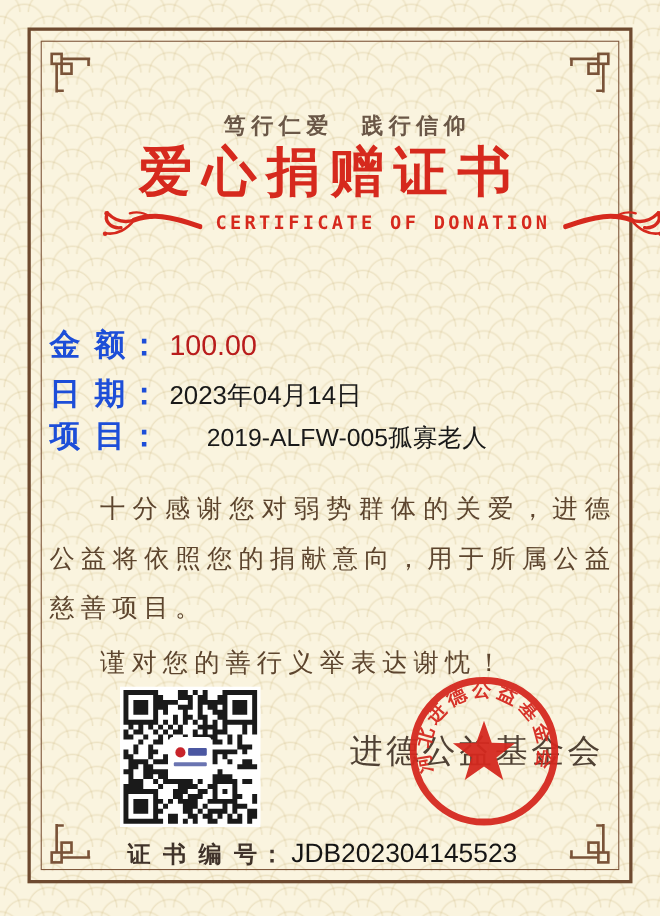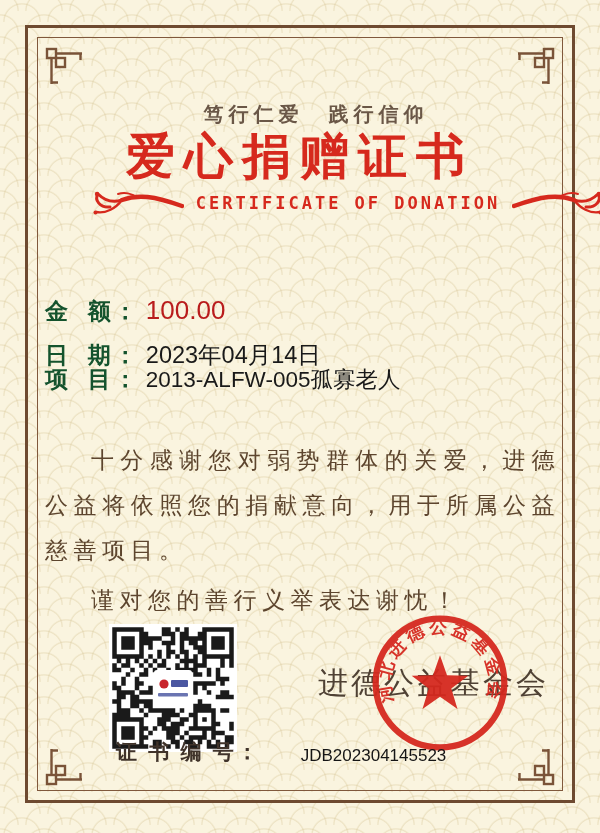--- a/index.html
+++ b/index.html
@@ -34,44 +34,44 @@
   .title{position:absolute;left:0;top:124px;width:100%;text-align:center;
     font-family:Liberation Serif, serif;font-weight:bold;font-size:49px;letter-spacing:9px;color:var(--accent-red,#d6301f);}
   .subtitle-row{position:absolute;left:0;top:190px;width:100%;display:flex;justify-content:center;align-items:center;gap:12px;padding-left:48px;}
   .subtitle{font-family:"DejaVu Sans Mono",monospace;font-weight:bold;font-size:17px;letter-spacing:3px;color:var(--accent-red,#d6281c);}
   .flourish{width:92px;height:26px;color:var(--accent-red,#e0231c);}
   .flourish.right{transform:scaleX(-1);}
 
   
   .recipient{position:absolute;left:45px;top:227px;font-size:25px;font-weight:bold;letter-spacing:1px;color:var(--name-red,#c13527);}
   .field{position:absolute;left:45px;display:flex;align-items:baseline;}
-  .field-label{font-family:Liberation Mono, monospace;font-weight:600;font-size:23px;letter-spacing:3px;color:#14532d;}
+  .field-label{font-family:Liberation Serif, serif;font-weight:600;font-size:28px;letter-spacing:3px;color:#1d4ed8;}
   .field-value{margin-left:6px;color:#191919;}
   .field.amount{top:295px;}
   .field.amount .field-value{font-size:26px;color:#b91c1c;}
   .field.date{top:339px;}
   .field.date .field-value{font-size:23.5px;}
-  .field.project{top:364px;}
+  .field.project{top:377px;gap:34px;}
   .field.project .field-value{font-size:22.5px;}
 
   
   .letter{position:absolute;left:45px;top:440px;width:515px;
-    font-family:Liberation Mono, monospace;font-size:23px;line-height:45px;
+    font-family:Liberation Serif, serif;font-size:23px;line-height:45px;
     letter-spacing:5.5px;color:var(--body-brown,#5d452e);text-align:justify;}
   .letter p{margin:0;text-indent:2em;}
   .letter p + p{margin-top:5px;}
 
   
   .qr{position:absolute;left:109px;top:624px;width:128px;height:128px;}
   .foundation{position:absolute;left:318px;top:663px;
     font-family:"Liberation Serif",serif;font-size:30px;letter-spacing:3px;color:#4f4134;white-space:nowrap;}
   .seal{position:absolute;left:368px;top:611px;width:144px;height:144px;opacity:.94;}
-  .cert-row{position:absolute;left:116px;top:738px;display:flex;align-items:flex-end;gap:36px;}
+  .cert-row{position:absolute;left:116px;top:763px;display:flex;align-items:flex-start;}
   .cert-label{font-family:"Liberation Serif",serif;font-weight:600;font-size:21px;letter-spacing:3px;color:#40332a;}
-  .cert-number{margin-left:4px;font-size:17px;color:#151515;}
+  .cert-number{margin-left:4px;font-size:24px;color:#151515;}
 </style>
 </head>
 <body>
 
 <div class="page">
 
   <div class="outer-border"></div>
   <div class="inner-border"></div>
 
   <svg class="corner tl" viewBox="0 0 40 40">
@@ -139,21 +139,21 @@
   <div class="field amount">
     <span class="field-label">金 额：</span>
     <span class="field-value">100.00</span>
   </div>
   <div class="field date">
     <span class="field-label">日 期：</span>
     <span class="field-value">2023年04月14日</span>
   </div>
   <div class="field project">
     <span class="field-label">项 目：</span>
-    <span class="field-value">2013-ALFW-005孤寡老人</span>
+    <span class="field-value">2019-ALFW-005孤寡老人</span>
   </div>
 
   <div class="letter">
     <p>十分感谢您对弱势群体的关爱，进德公益将依照您的捐献意向，用于所属公益慈善项目。</p>
     <p>谨对您的善行义举表达谢忱！</p>
   </div>
 
   <svg class="qr" id="qr-svg" viewBox="0 0 128 128">
     <rect x="0" y="0" width="128" height="128" fill="#ffffff"></rect>
     <g id="qr-modules" fill="#1a1a1a">

